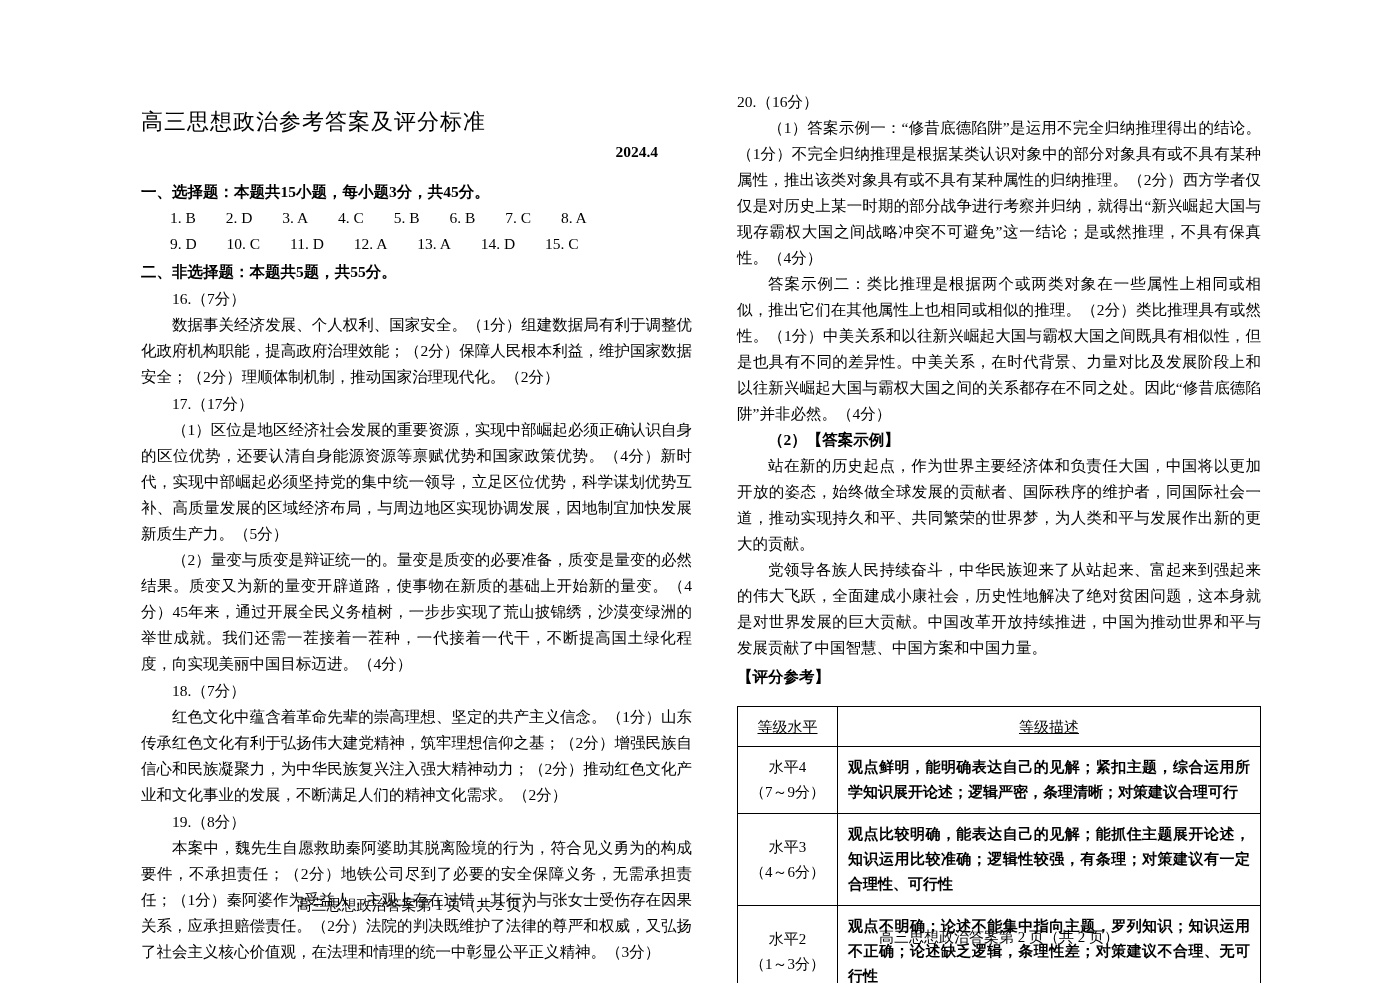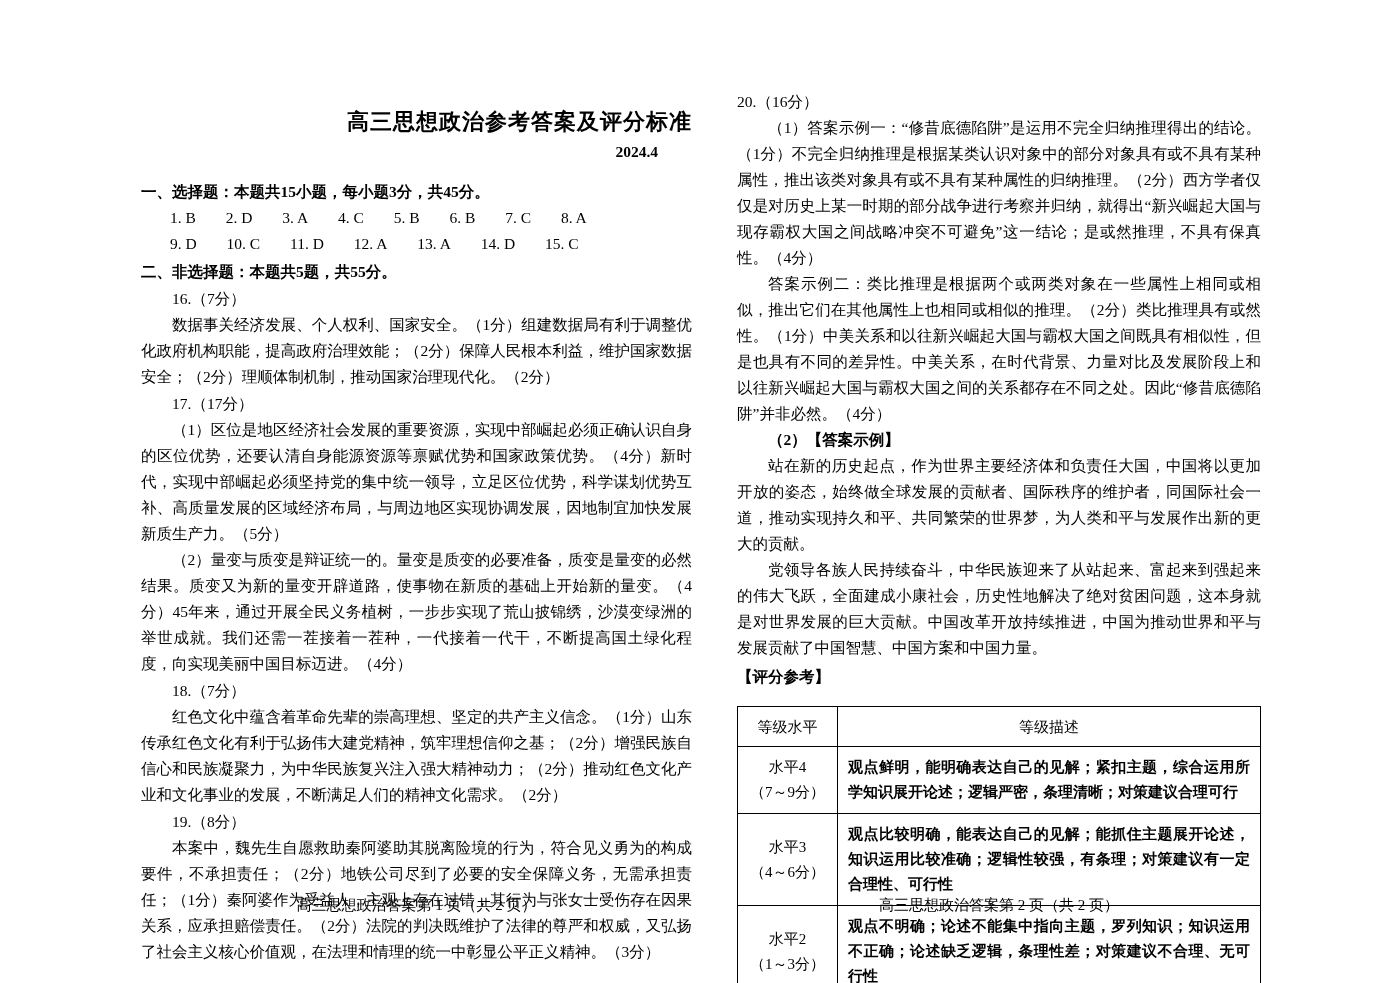--- a/index.html
+++ b/index.html
@@ -19,22 +19,22 @@
     position: absolute;
     font-size: 15.5px;
     line-height: 26px;
     text-align: justify;
   }
   .col-left  { left: 141px; top: 106px; width: 551px; }
   .col-right { left: 737px; top: 88px;  width: 524px; }
 
   .title {
     font-size: 22px;
-    font-weight: bold;
-    text-align: right;
+    font-weight: normal;
+    text-align: left;
     line-height: 32px;
     margin-bottom: 2px;
     letter-spacing: 1px;
   }
   .date {
     text-align: right;
     padding-right: 34px;
     line-height: 24px;
     margin-bottom: 15px;
     font-weight: bold;
@@ -52,32 +52,32 @@
     border-collapse: collapse;
     margin-top: 2px;
     table-layout: fixed;
   }
   .score th, .score td {
     border: 1px solid #000000;
     font-size: 15px;
     font-weight: normal;
     vertical-align: middle;
   }
-  .score th { text-align: center; height: 40px; }
+  .score th { text-align: center; height: 40px; text-decoration: underline; }
   .score th.th-level { width: 100px; }
   .score td.level { text-align: center; line-height: 25px; padding: 8px 2px; text-indent: 0; }
   .score td.desc  { padding: 8px 10px; line-height: 25px; text-align: justify; font-weight: bold; }
 
   .footer {
     position: absolute;
     font-size: 15px;
     text-align: center;
   }
   .footer-1 { left: 141px; width: 551px; top: 896px; }
-  .footer-2 { left: 737px; width: 524px; top: 896px; }
+  .footer-2 { left: 737px; width: 524px; top: 928px; }
 </style>
 </head>
 <body>
 
 <div class="sheet">
 
   <div class="col col-left">
 
     <div class="title">高三思想政治参考答案及评分标准</div>
     <div class="date">2024.4</div>

